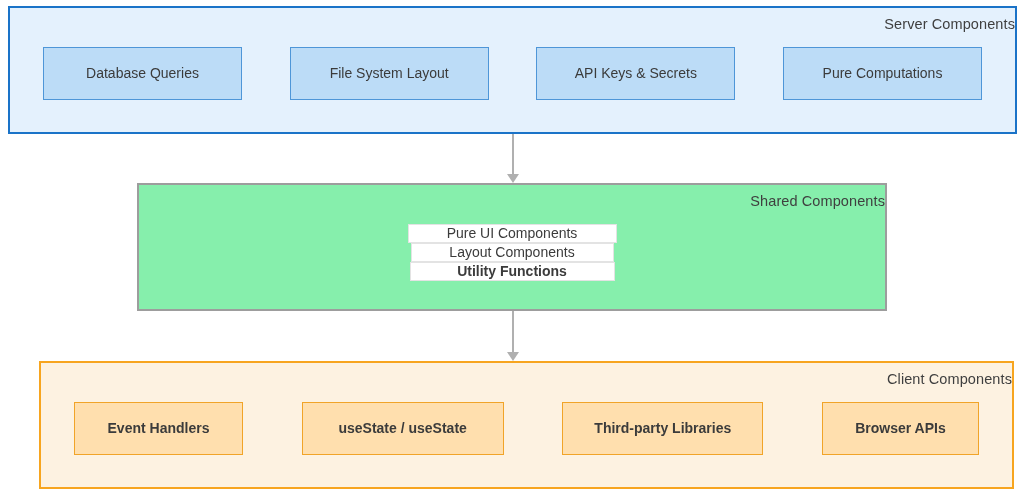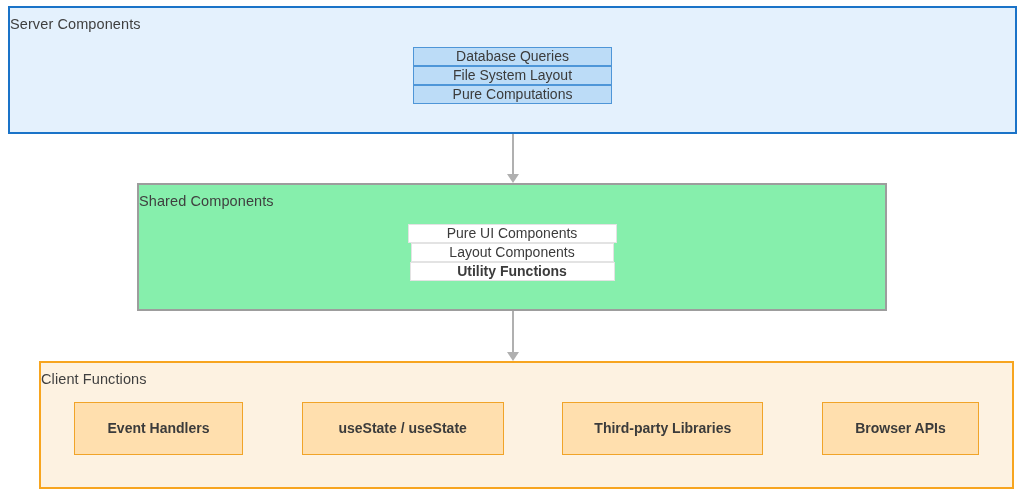--- a/index.html
+++ b/index.html
@@ -23,21 +23,21 @@
   
   .group {
     position: absolute;
     box-sizing: border-box;
     border-style: solid;
   }
   .group-title {
     position: absolute;
     left: 0;
     right: 0;
-    text-align: left;
+    text-align: right;
     font-size: 14.5px;
     line-height: 18px;
     color: #3f3f3f;
     letter-spacing: 0.1px;
     white-space: nowrap;
   }
   .nodes-row {
     position: absolute;
     left: 0;
     right: 0;
@@ -69,21 +69,20 @@
     border-width: 2px;
     border-color: #1a73c8;
     background: #e4f1fd;
   }
   #server-group .group-title { top: 7px; }
   #server-group .nodes-row {
     top: 39px;
     height: 53px;
     padding: 0 33px;
     justify-content: space-between;
-    flex-direction: column;
   }
   #server-group .node {
     width: 199px;
     height: 53px;
     border-color: #4e96d8;
     background: #bcdcf7;
   }
 
   
   #shared-group {
@@ -180,20 +179,21 @@
 </head>
 <body>
 
 <div class="canvas">
 
   <div class="group" id="server-group">
     <div class="group-title">Server Components</div>
     <div class="nodes-row">
       <div class="node n0">Database Queries</div>
       <div class="node n1">File System Layout</div>
+      <div class="node n2">API Keys &amp; Secrets</div>
       <div class="node n3">Pure Computations</div>
     </div>
   </div>
 
   <div class="arrow" id="arrow-server-shared">
     <div class="shaft"></div>
     <div class="head"></div>
   </div>
 
   <div class="group" id="shared-group">
@@ -204,21 +204,21 @@
       <div class="node n2">Utility Functions</div>
     </div>
   </div>
 
   <div class="arrow" id="arrow-shared-client">
     <div class="shaft"></div>
     <div class="head"></div>
   </div>
 
   <div class="group" id="client-group">
-    <div class="group-title">Client Functions</div>
+    <div class="group-title">Client Components</div>
     <div class="nodes-row">
       <div class="node n0">Event Handlers</div>
       <div class="node n1">useState / useState</div>
       <div class="node n3">Third-party Libraries</div>
       <div class="node n2">Browser APIs</div>
     </div>
   </div>
 
 </div>
 

